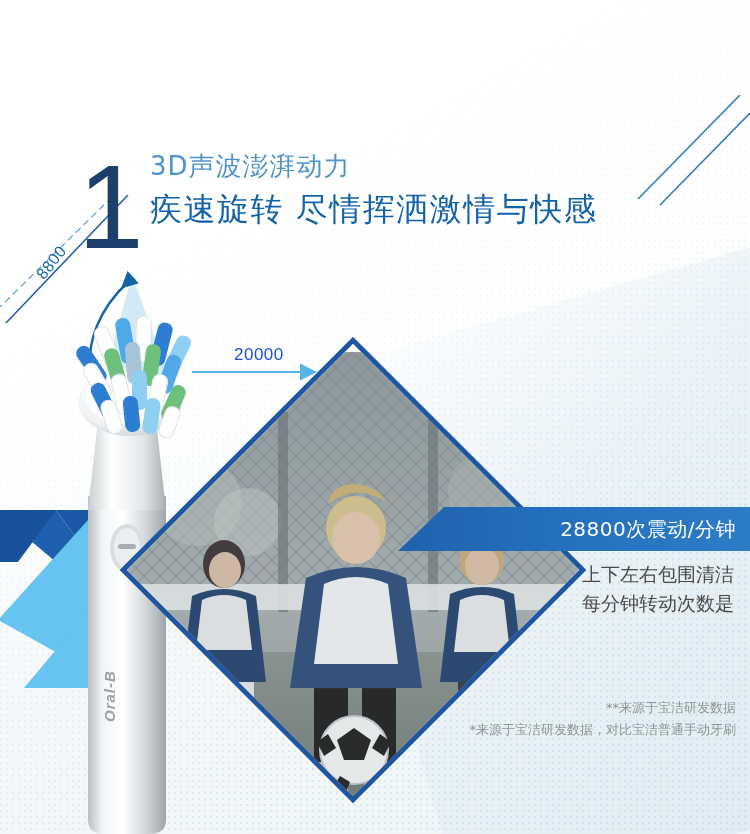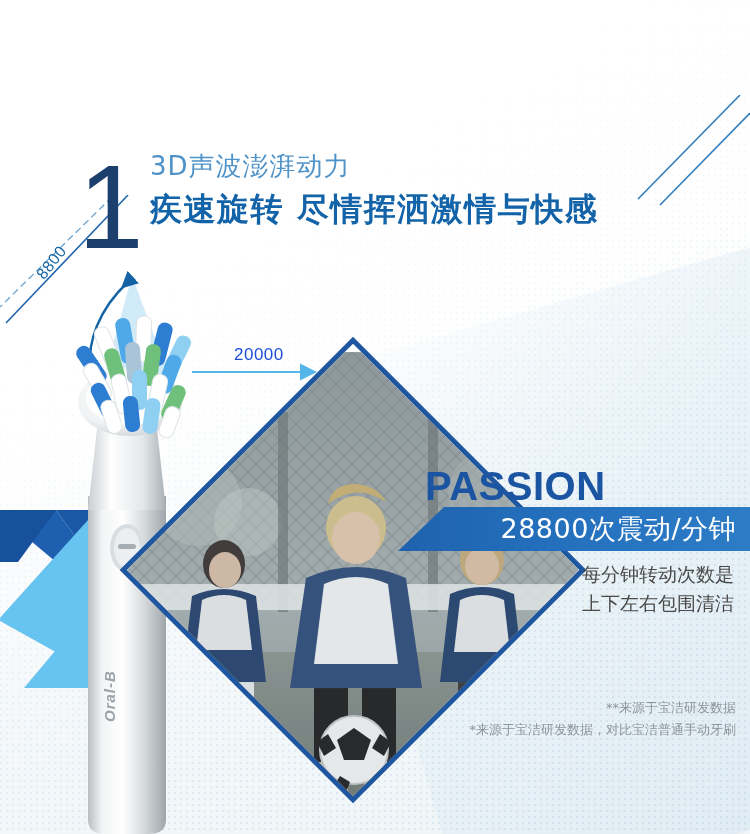--- a/index.html
+++ b/index.html
@@ -27,21 +27,21 @@
     transform:rotate(-16deg);transform-origin:top right;}
 
   
   .num-one{position:absolute;left:72px;top:150px;width:72px;height:110px;}
   .headline{position:absolute;left:124px;top:152px;margin-left:26px;}
   .headline .sub{
     font-size:26px;color:#4f93c9;letter-spacing:1px;line-height:1.15;
     font-family:"DejaVu Sans",sans-serif;font-weight:400;}
   .headline .main{
     font-size:32px;color:#1363a8;letter-spacing:1.5px;margin-top:8px;line-height:1.2;
-    font-family:"DejaVu Sans",sans-serif;font-weight:700;}
+    font-family:"DejaVu Sans",sans-serif;font-weight:400;}
 
   
   .anno-8800{position:absolute;left:33px;top:272px;
     font-size:16px;color:#1464a5;font-family:"Liberation Sans",sans-serif;
     transform:rotate(-52deg);transform-origin:left top;letter-spacing:.5px;}
   .anno-20000{position:absolute;left:234px;top:345px;
     font-size:17px;color:#1d4ed8;font-family:"Liberation Sans",sans-serif;letter-spacing:.5px;}
 
   
   .brush{position:absolute;left:44px;top:300px;width:230px;height:534px;}
@@ -61,21 +61,21 @@
 
   
   .passion{position:absolute;left:425px;top:466px;
     font-size:40px;font-weight:bold;color:#1b55a2;letter-spacing:.5px;
     font-family:"Liberation Sans",sans-serif;line-height:1;}
   .banner{position:absolute;left:398px;top:507px;width:352px;height:44px;
     background:linear-gradient(90deg,#1f62ad 0%,#2470bd 45%,#2d7cc6 100%);
     clip-path:polygon(46px 0,100% 0,100% 100%,0 100%);}
   .banner-text{position:absolute;left:16px;top:0;right:14px;height:44px;
     display:flex;align-items:center;justify-content:flex-end;
-    color:#ffffff;font-size:27px;letter-spacing:.5px;
+    color:#ffffff;font-size:20px;letter-spacing:.5px;
     font-family:"DejaVu Sans",sans-serif;}
 
   
   .body-copy{position:absolute;right:16px;top:560px;width:300px;
     text-align:right;color:#4a4a4a;font-size:19px;line-height:1.55;
     font-family:"DejaVu Sans",sans-serif;}
   .body-copy div{white-space:nowrap;}
 
   
   .footnotes{position:absolute;right:14px;top:697px;width:420px;
@@ -278,28 +278,27 @@
             <path d="M252,382 l-8,14 l12,8 l7,-14 z" fill="#1d1d1d"></path>
             <path d="M212,424 l10,6 l-4,10 l-12,-6 z" fill="#1d1d1d"></path>
           </g>
 
           <rect x="0" y="0" width="450" height="450" fill="#7e8d92" opacity=".12"></rect>
         </svg>
       </div>
     </div>
   </div>
 
-  <div class="passion">PASSION</div>
   <div class="banner">
     <div class="banner-text">28800次震动/分钟</div>
   </div>
 
   <div class="body-copy">
+    <div>上下左右包围清洁</div>
     <div>每分钟转动次数是</div>
-    <div>上下左右包围清洁</div>
   </div>
 
   <div class="footnotes">
     <div>**来源于宝洁研发数据</div>
     <div>*来源于宝洁研发数据，对比宝洁普通手动牙刷</div>
   </div>
 
 </div>
 
 </body></html>

